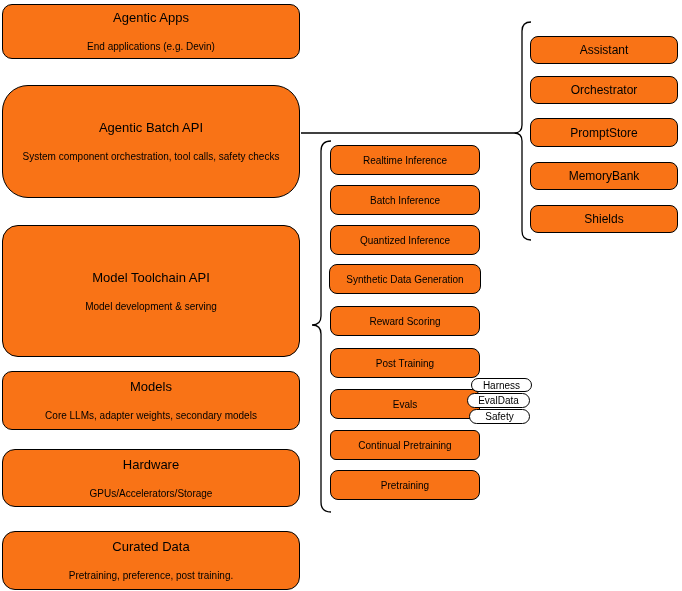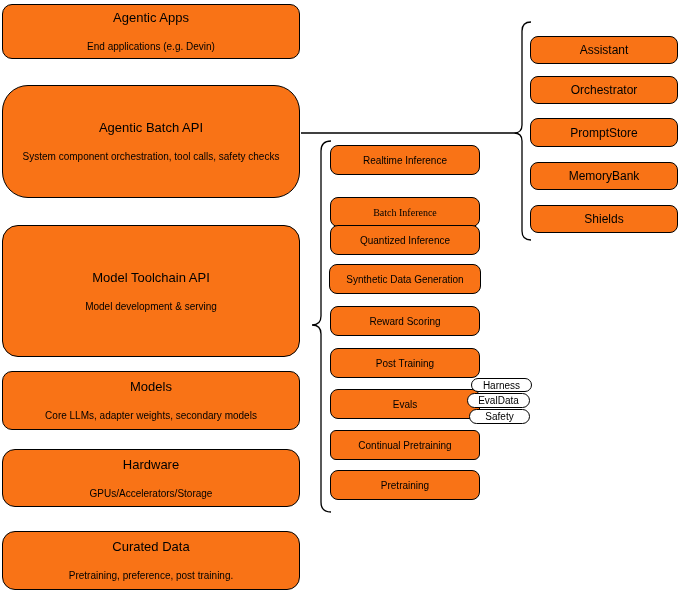--- a/index.html
+++ b/index.html
@@ -77,21 +77,21 @@
   </div>
 
   <div class="box lbox" style="top:531px; height:59px; border-radius:13px;">
     <div class="title">Curated Data</div>
     <div class="subtitle">Pretraining, preference, post training.</div>
   </div>
 
   <div class="box mbox" style="top:145px;">
     <span>Realtime Inference</span>
   </div>
-  <div class="box mbox" style="top:197px;font-family:Liberation Serif, serif;">
+  <div class="box mbox" style="top:185px;">
     <span>Batch Inference</span>
   </div>
   <div class="box mbox" style="top:225px;">
     <span>Quantized Inference</span>
   </div>
   <div class="box mbox" style="top:264px; left:329px; width:152px;">
     <span>Synthetic Data Generation</span>
   </div>
   <div class="box mbox" style="top:306px;">
     <span>Reward Scoring</span>

